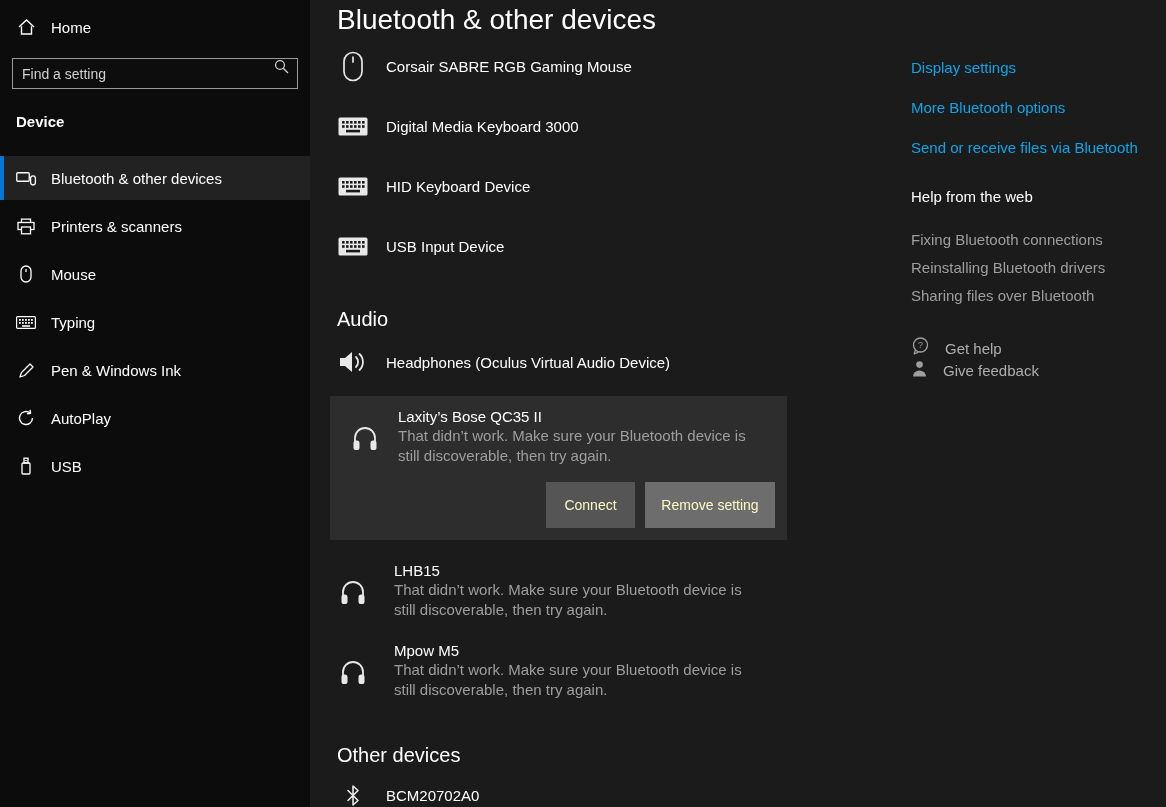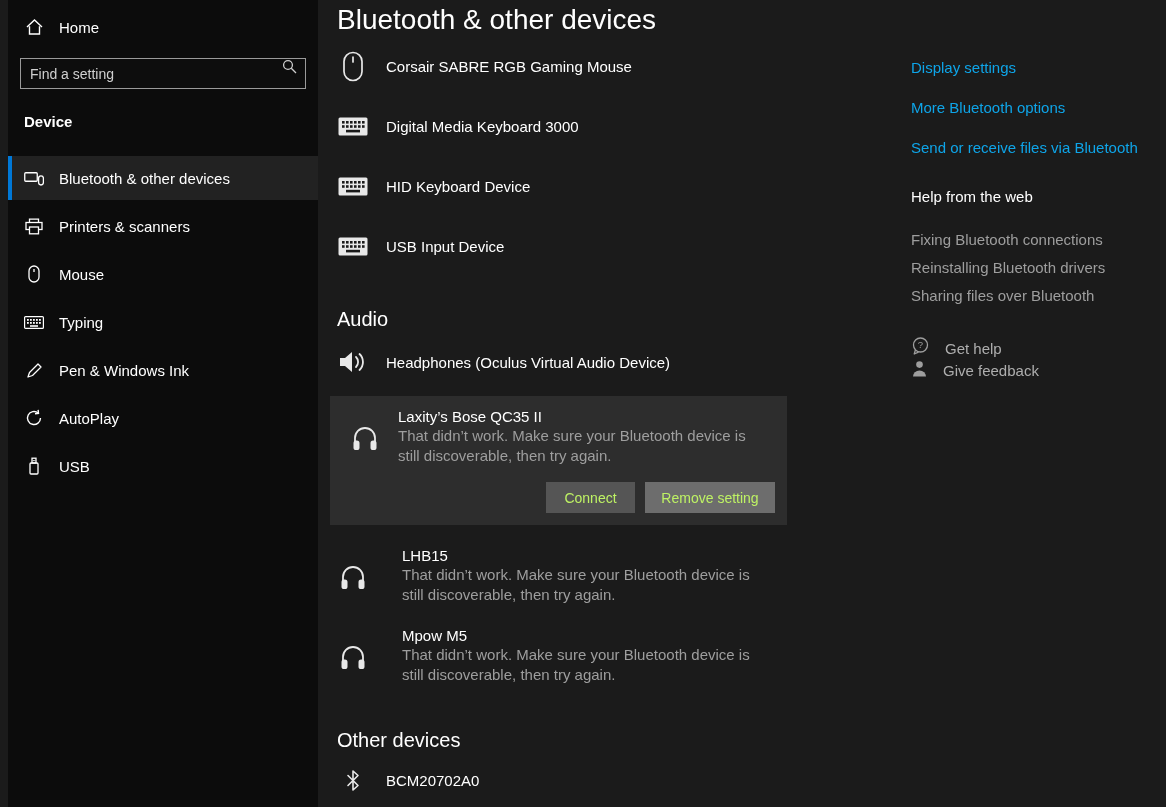--- a/index.html
+++ b/index.html
@@ -4,21 +4,21 @@
 <style>
   * { margin:0; padding:0; box-sizing:border-box; }
   html,body { background:#000; }
   .app {
     position:relative; width:1166px; height:807px; overflow:hidden;
     background:#1b1b1b; color:#fff;
     font-family:"Liberation Sans", sans-serif;
   }
 
   
-  .sidebar { position:absolute; left:8px; top:0; width:310px; height:100%; background:#0c0c0c; }
+  .sidebar { position:absolute; left:0; top:0; width:310px; height:100%; background:#0c0c0c; }
   .home-row { display:flex; align-items:center; gap:15px; height:26px; margin:14px 0 0 16px; font-size:15px; cursor:pointer; }
   .search-box { display:flex; margin:18px 12px 0 12px; height:31px; border:1px solid #9a9a9a; background:#0d0d0d; padding-right:8px; }
   .search-box input { flex:1; height:100%; border:0; background:transparent; color:#e0e0e0; font-size:14px; padding:0 9px; outline:none; font-family:inherit; }
   .search-box input::placeholder { color:#d0d0d0; opacity:1; }
   .side-section { margin:24px 0 0 16px; font-size:15px; font-weight:700; }
   .side-nav { margin-top:26px; }
   .nav-item { position:relative; display:flex; align-items:center; gap:15px; height:44px; padding-left:16px; margin-bottom:4px; font-size:15px; cursor:pointer; }
   .nav-item.selected { background:#222222; }
   .accent-bar { position:absolute; left:0; top:0; width:4px; height:100%; background:#0078d7; }
   .icon-20 { width:20px; height:20px; display:flex; align-items:center; justify-content:center; flex:0 0 20px; }
@@ -31,25 +31,25 @@
   .dev-icon { width:32px; display:flex; align-items:center; justify-content:center; flex:0 0 32px; }
   .dev-name { font-size:15px; }
   .section-heading { font-size:20px; font-weight:400; line-height:26px; margin-top:30px; }
   .section-heading.other { margin-top:42px; }
 
   .dev-panel { width:457px; margin-left:-7px; margin-top:4px; background:#2d2d2d; padding:12px 12px 12px 19px; cursor:pointer; }
   .panel-head { display:flex; gap:17px; }
   .panel-head .dev-icon { margin-top:2px; }
   .dev-status { color:#9e9e9e; font-size:15px; line-height:20px; max-width:352px; margin-top:1px; }
   .panel-buttons { display:flex; justify-content:flex-end; margin-top:16px; }
-  .btn { height:31px; border:none; color:#bef264; font-size:14px; font-family:inherit; cursor:pointer; }
+  .btn { height:46px; border:none; color:#fef9c3; font-size:14px; font-family:inherit; cursor:pointer; }
   .btn.connect { width:89px; background:#555555; }
   .btn.remove { width:130px; background:#6d6d6d; margin-left:10px; }
 
-  .dev-block { display:flex; gap:33px; margin-top:22px; cursor:pointer; }
+  .dev-block { display:flex; gap:25px; margin-top:22px; cursor:pointer; }
   .dev-block .dev-icon { margin-top:2px; }
 
   
   .related { position:absolute; left:911px; top:0; width:250px; font-size:15px; }
   .rlink { display:block; color:#0ea5e9; line-height:20px; margin-bottom:20px; cursor:pointer; }
   .rlink.first { margin-top:58px; }
   .help-heading { color:#ffffff; line-height:20px; margin-top:29px; }
   .hlink { display:block; color:#9e9e9e; line-height:20px; margin-bottom:8px; cursor:pointer; }
   .hlink.first { margin-top:23px; }
   .help-row { display:flex; align-items:center; gap:15px; color:#aeaeae; line-height:20px; cursor:pointer; }

